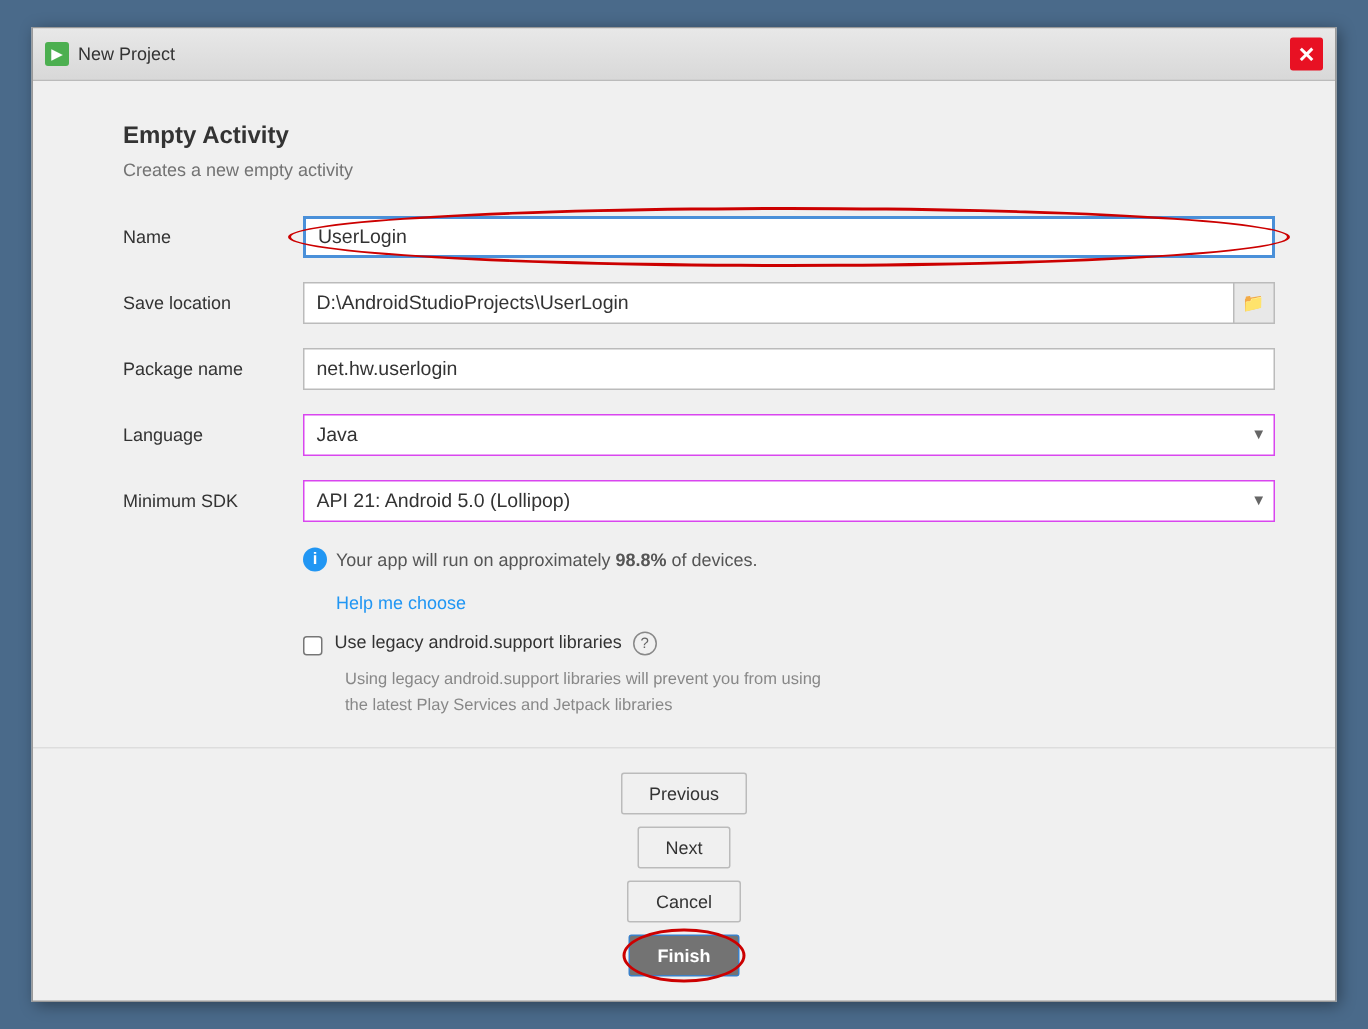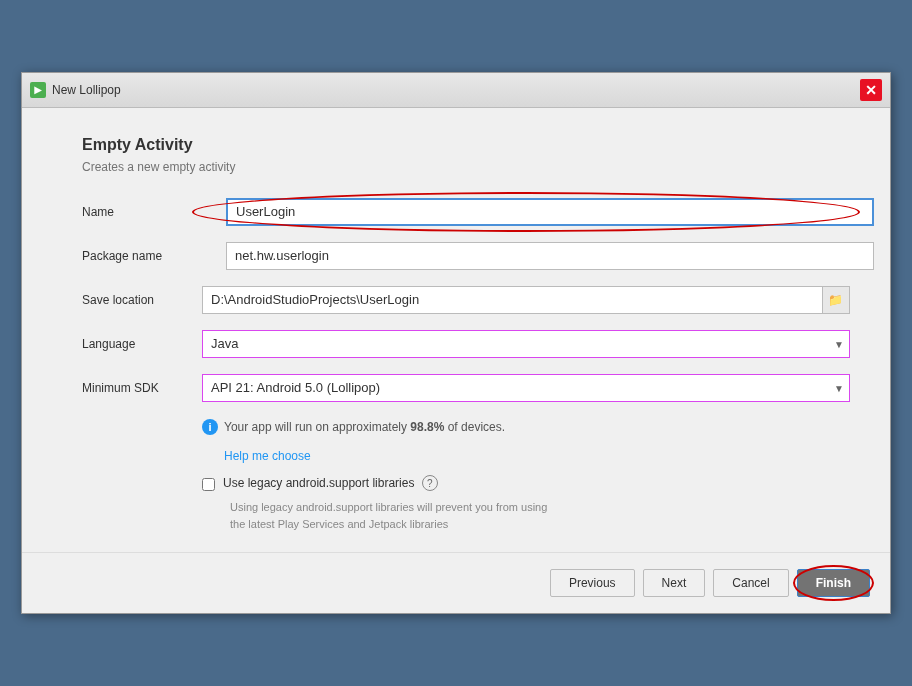--- a/index.html
+++ b/index.html
@@ -104,21 +104,20 @@
 
     .text-input {
       width: 100%;
       height: 28px;
       border: 1px solid #bbb;
       padding: 4px 8px;
       font-size: 13px;
       color: #333;
       background: white;
       outline: none;
-      margin-left: 24px;
     }
 
     .text-input.focused {
       border: 2px solid #4a90d9;
     }
 
     .name-highlight {
       position: relative;
       display: inline-block;
     }
@@ -274,20 +273,21 @@
       line-height: 1.5;
     }
 
     .footer {
       display: flex;
       justify-content: flex-end;
       align-items: center;
       padding: 16px 20px;
       gap: 8px;
       border-top: 1px solid #ddd;
+      flex-direction: column;
     }
 
     .btn {
       height: 28px;
       padding: 0 18px;
       border: 1px solid #bbb;
       background: #f0f0f0;
       font-size: 12px;
       color: #333;
       cursor: pointer;
@@ -318,52 +318,52 @@
       cursor: default;
     }
   </style>
 </head>
 <body>
 
 <div class="window">
 
   <div class="title-bar">
     <div class="title-bar-icon">▶</div>
-    <span class="title-bar-text">New Lollipop</span>
+    <span class="title-bar-text">New Project</span>
     <button class="title-bar-close">✕</button>
   </div>
 
   <div class="content">
     <div class="section-title">Empty Activity</div>
     <div class="section-subtitle">Creates a new empty activity</div>
 
     <div class="form-row">
       <div class="form-label">Name</div>
       <div class="form-field" style="position:relative;">
         <div class="name-highlight" style="width:100%; display:block;">
           <div class="red-circle"></div>
           <input type="text" class="text-input focused" value="UserLogin" style="">
         </div>
       </div>
     </div>
 
     <div class="form-row">
-      <div class="form-label">Package name</div>
-      <div class="form-field">
-        <input type="text" class="text-input" value="net.hw.userlogin" style="">
-      </div>
-    </div>
-
-    <div class="form-row">
       <div class="form-label">Save location</div>
       <div class="form-field">
         <div class="input-with-btn">
           <input type="text" value="D:\AndroidStudioProjects\UserLogin" style="">
           <button class="folder-btn">📁</button>
         </div>
+      </div>
+    </div>
+
+    <div class="form-row">
+      <div class="form-label">Package name</div>
+      <div class="form-field">
+        <input type="text" class="text-input" value="net.hw.userlogin" style="">
       </div>
     </div>
 
     <div class="form-row">
       <div class="form-label">Language</div>
       <div class="form-field">
         <div class="select-wrapper">
           <select class="select-field">
             <option>Java</option>
             <option>Kotlin</option>

